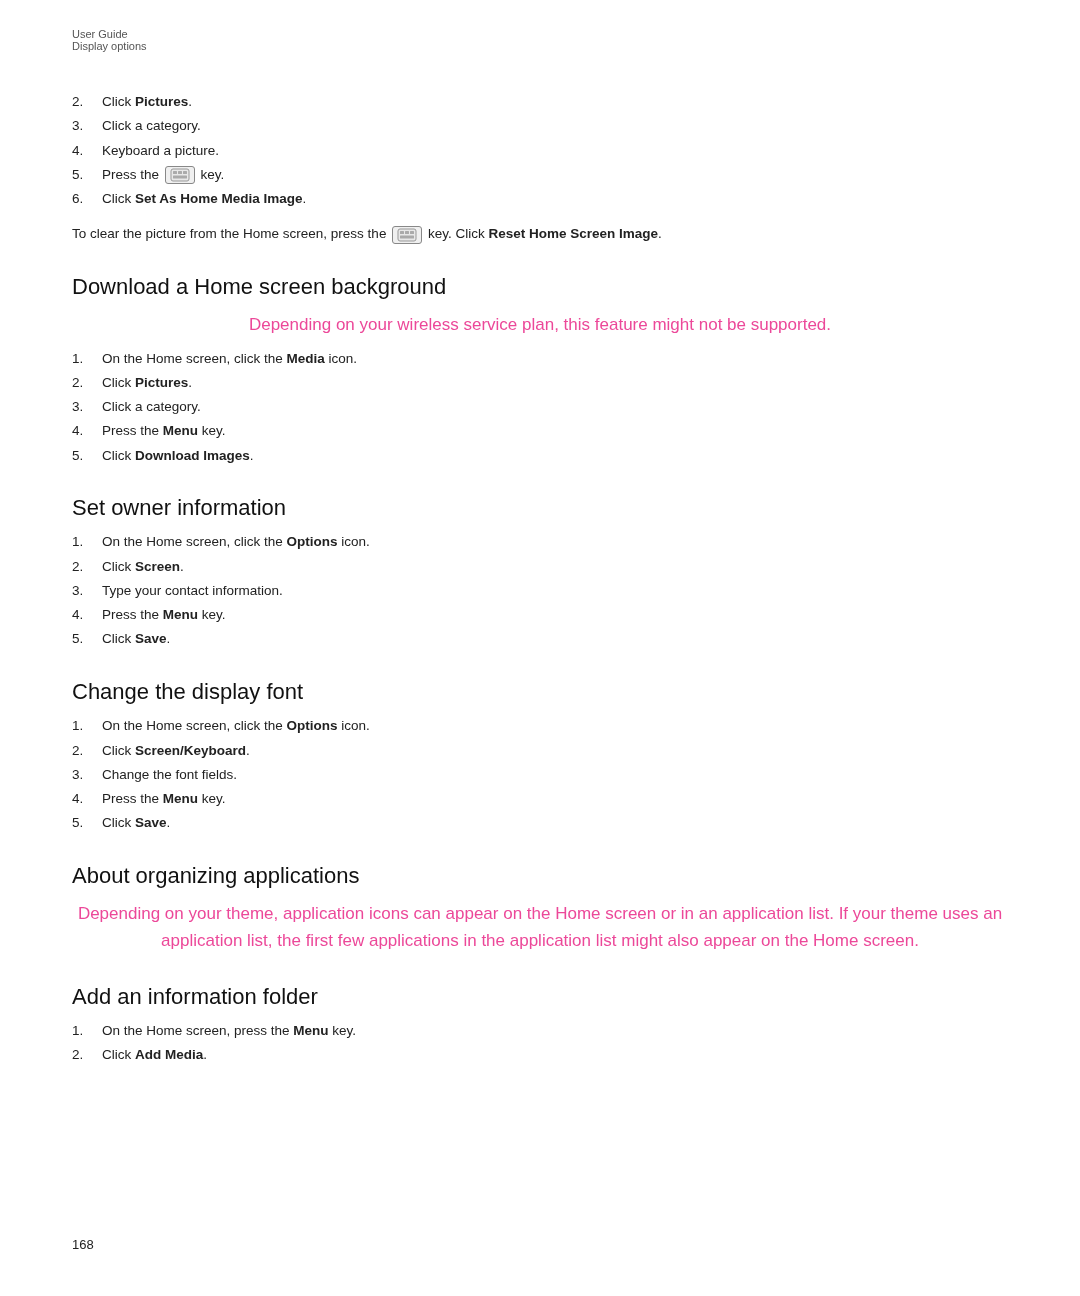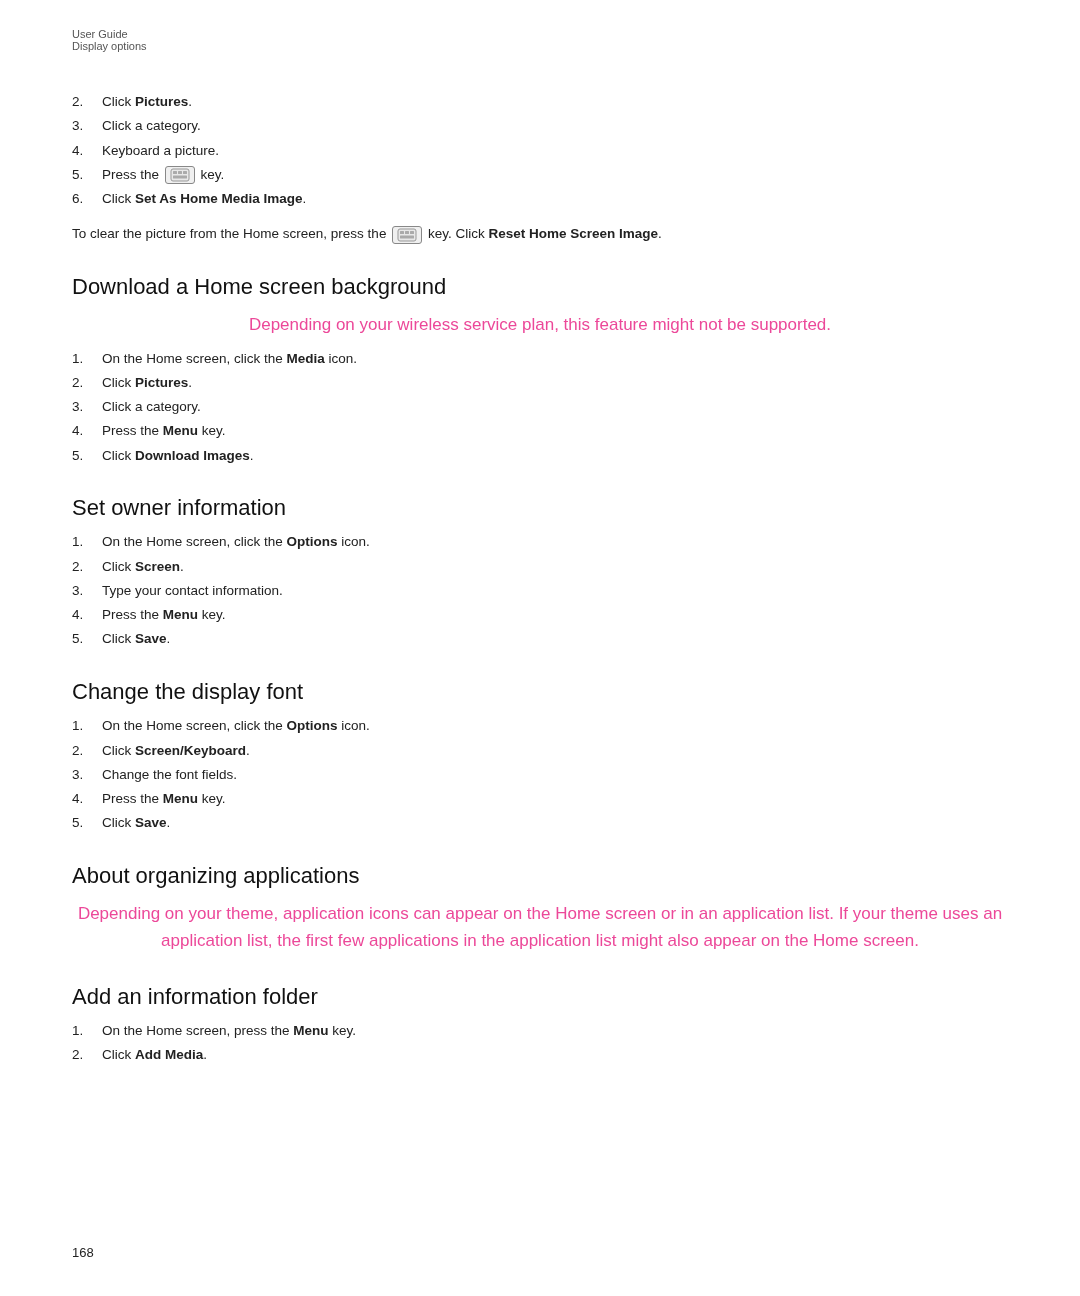--- a/index.html
+++ b/index.html
@@ -119,21 +119,21 @@
     }
 
     .section-list li .num {
       min-width: 30px;
       font-size: 13.5px;
       color: #222;
     }
 
     .footer-page {
       position: absolute;
-      bottom: 36px;
+      bottom: 44px;
       left: 72px;
       font-size: 13px;
       color: #222;
     }
   </style>
 </head>
 <body>
 
 <div class="page-container">
 

